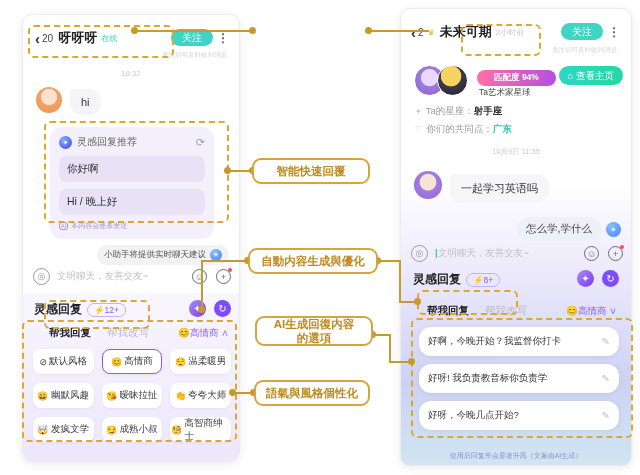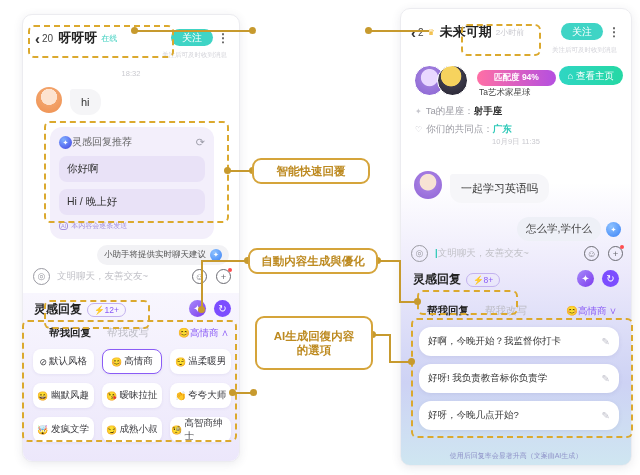--- a/index.html
+++ b/index.html
@@ -28,21 +28,21 @@
 
   .time-label { font-size:7.5px; color:#c9c9cf; text-align:center; width:100%; }
 
   .avatar { border-radius:50%; }
   .bubble { background:#f5f5f7; border-radius:3px 12px 12px 12px; padding:7px 11px; font-size:11px; color:#333; display:inline-block; }
 
   
   .sugg-card { background:#f3effb; border-radius:12px; padding:8px 9px; }
   .sugg-head { display:flex; align-items:center; }
   .ai-dot { width:13px; height:13px; border-radius:50%; background:radial-gradient(circle at 35% 30%,#7fb0ff,#5a6cf0 60%,#4046c8); color:#fff; font-size:7px; text-align:center; line-height:13px; }
-  .sugg-title { font-size:10px; color:#666; flex:1; }
+  .sugg-title { font-size:10px; color:#666; margin-left:5px; flex:1; }
   .refresh-sm { font-size:11px; color:#9a9aa6; }
   .sugg-row { background:#e9e2f7; border-radius:8px; padding:6px 8px; font-size:10.5px; color:#333; margin-top:7px; }
   .sugg-note { margin-top:6px; font-size:7px; color:#a492dd; display:flex; align-items:center; gap:3px; }
   .ai-chip { border:1px solid #a492dd; border-radius:3px; font-size:5.5px; padding:0 1px; }
 
   .banner-pill { background:#f2f2f5; border-radius:12px; padding:4px 7px; font-size:8.5px; color:#555; display:inline-flex; align-items:center; gap:4px; }
   .blue-ball { width:12px; height:12px; border-radius:50%; background:radial-gradient(circle at 35% 30%,#8ec2ff,#3b82f6); color:#fff; font-size:7px; line-height:12px; text-align:center; }
 
   
   .input-bar { display:flex; align-items:center; }
@@ -241,21 +241,21 @@
       <span class="ic">✦</span>
       <span>Ta的星座：</span>
       <span class="meta-val">射手座</span>
     </div>
     <div class="abs meta-row" style="left:14px; top:114px;">
       <span class="ic">♡</span>
       <span>你们的共同点：</span>
       <span class="meta-val teal">广东</span>
     </div>
 
-    <div class="abs time-label" style="top:128px;">10月9日 11:35</div>
+    <div class="abs time-label" style="top:138px;">10月9日 11:35</div>
 
     <div class="abs avatar" style="left:13px; top:162px; width:28px; height:28px; background:radial-gradient(circle at 50% 40%,#f7e4d4 36%,#a37be0 40%,#8f63d6);"></div>
     <div class="abs" style="left:49px; top:165px;">
       <span class="bubble" style="background:#f6f6f9;">一起学习英语吗</span>
     </div>
 
     <div class="abs" style="right:10px; top:208px; display:flex; align-items:center; gap:5px;">
       <span class="draft-pill">怎么学,学什么</span>
       <span class="blue-ball" style="width:15px;height:15px;line-height:15px;">✦</span>
     </div>
@@ -339,18 +339,21 @@
   <div class="ann-dot" style="left:408px; top:358px;"></div>
   <div class="ann-dot" style="left:250px; top:389px;"></div>
   <div class="ann-dot" style="left:229px; top:389px;"></div>
 
   <div class="ann-label" style="left:252px; top:158px; width:118px; height:26px;">
     <span>智能快速回覆</span>
   </div>
   <div class="ann-label" style="left:248px; top:248px; width:130px; height:26px;">
     <span>自動内容生成與優化</span>
   </div>
-  <div class="ann-label" style="left:255px; top:316px; width:118px; height:54px;">
+  <div class="ann-label" style="left:255px; top:316px; width:118px; height:30px;">
     <span>AI生成回復内容</span>
     <span>的選項</span>
   </div>
+  <div class="ann-label" style="left:254px; top:380px; width:116px; height:26px;">
+    <span>語氣與風格個性化</span>
+  </div>
 
 </div>
 
 </body></html>

